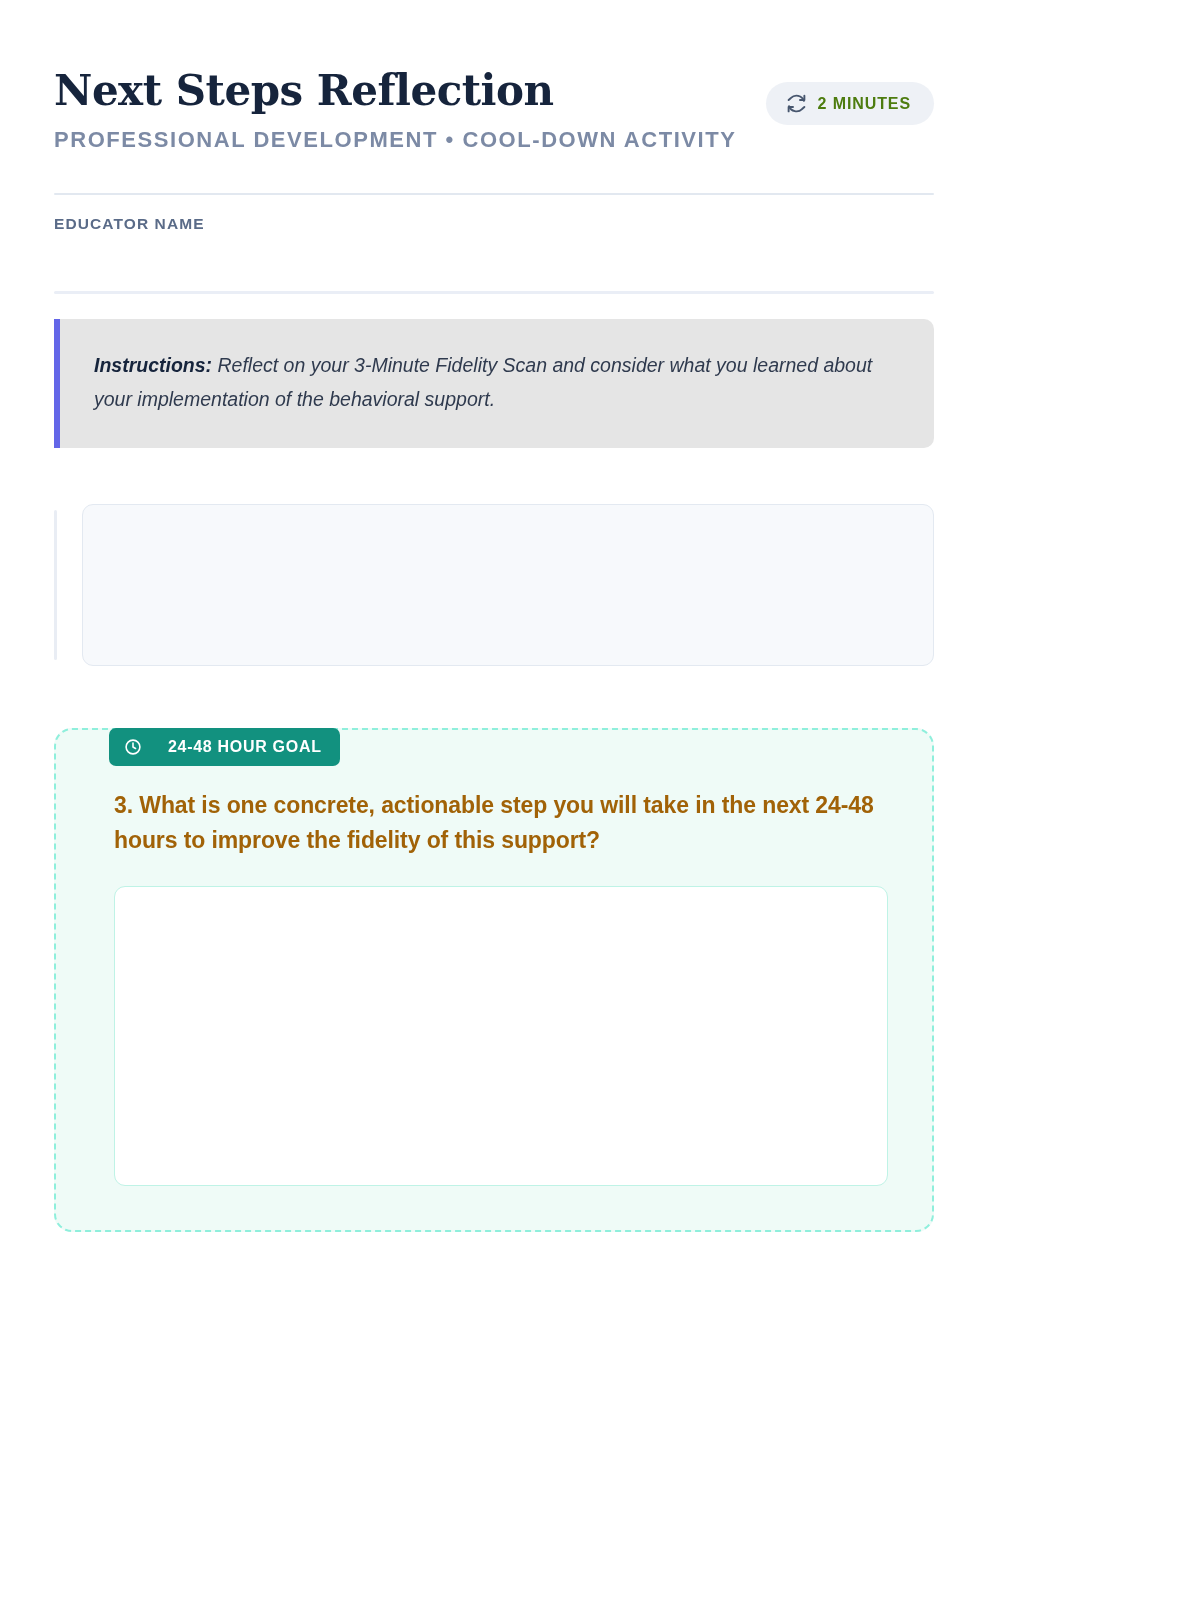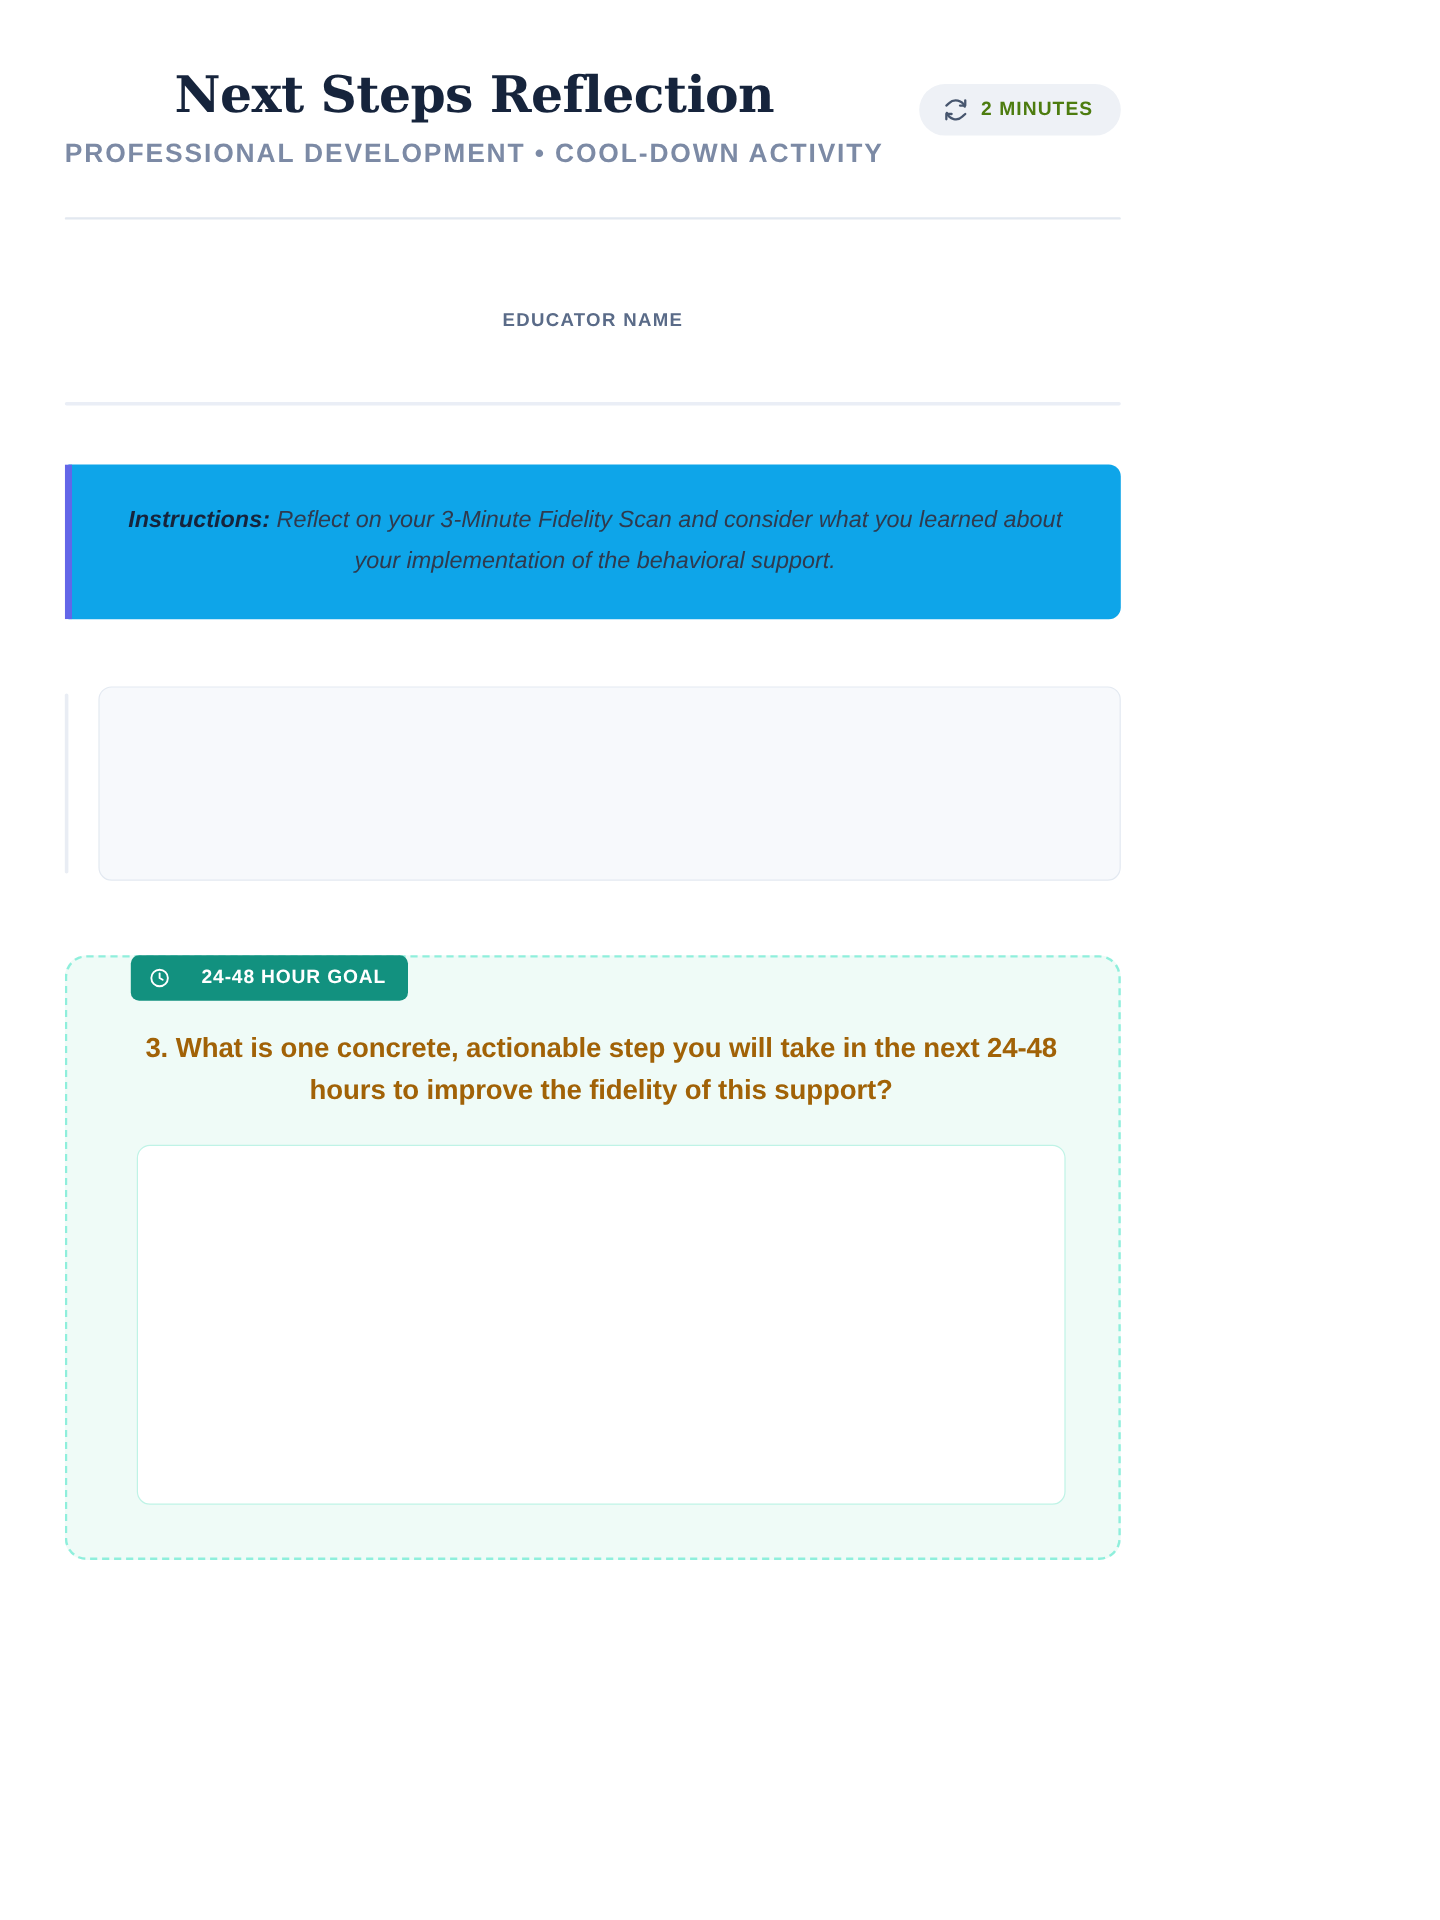--- a/index.html
+++ b/index.html
@@ -9,23 +9,22 @@
     height: 1600px;
     background: #ffffff;
     font-family: "Liberation Sans", sans-serif;
     overflow: hidden;
   }
 
   .page {
     width: 988px;
     height: 1600px;
     position: relative;
-    padding: 4px 54px;
+    padding: 16px 54px;
     overflow: hidden;
-    text-align: center;
   }
 
   
   .header {
     display: flex;
     align-items: flex-start;
     justify-content: space-between;
     padding-top: 52px;
   }
 
@@ -71,43 +70,43 @@
     margin-top: 40px;
     height: 2px;
     background: #e2e8f0;
     border-radius: 2px;
   }
 
   
   .fields {
     display: flex;
     gap: 24px;
-    margin-top: 76px;
+    margin-top: 20px;
   }
   .field { flex: 1 1 0; }
   .field.field-date { flex: 0 0 352px; }
 
   .field-label {
     font-size: 15.5px;
     font-weight: 700;
     letter-spacing: 1.1px;
     color: #5a6b88;
     text-transform: uppercase;
   }
   .field-line {
     margin-top: 58px;
     height: 3px;
     background: #eaeef6;
     border-radius: 2px;
   }
 
   
   .instructions {
-    margin-top: 49px;
-    background: #0ea5e9;
+    margin-top: 25px;
+    background: #e5e5e5;
     border-left: 6px solid #6366e8;
     border-radius: 0 10px 10px 0;
     padding: 30px 36px 32px 34px;
   }
   .instructions p {
     font-size: 19.5px;
     line-height: 1.72;
     color: #2f3a4e;
     font-style: italic;
   }

